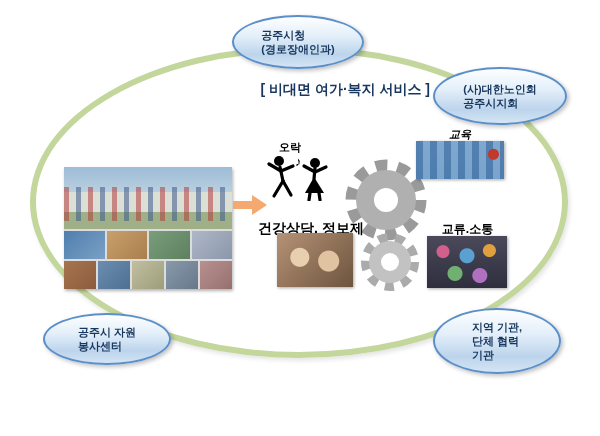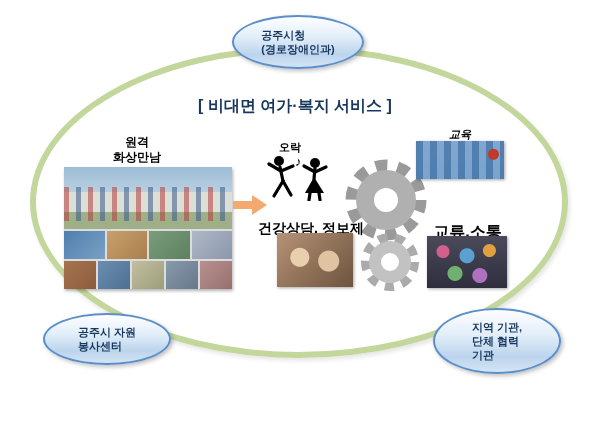--- a/index.html
+++ b/index.html
@@ -26,32 +26,32 @@
   .n-senior    { left:433px; top:67px;  width:134px; height:58px; }
   .n-volunteer { left:43px;  top:313px; width:128px; height:52px; }
   .n-partner   { left:433px; top:308px; width:128px; height:66px; }
   .center-node {
     left:253px; top:329px; width:94px; height:94px; border:none;
     background:radial-gradient(circle at 35% 28%, var(--center-node-top,#5db6e2), var(--center-node-bottom,#0f6db6) 72%);
     color:#fff; font-size:11px; line-height:1.35;
     box-shadow:2px 3px 5px rgba(0,0,0,0.35);
   }
   .title {
-    position:absolute; left:160px; top:96px; width:270px; text-align:center;
-    font-size:16px; font-weight:bold; color:var(--node-text,#17375e);
+    position:absolute; left:160px; top:81px; width:270px; text-align:right;
+    font-size:14px; font-weight:bold; color:var(--node-text,#17375e);
   }
   .lbl {
     position:absolute; font-weight:bold; color:#000; text-align:center;
     white-space:pre-line; line-height:1.25;
   }
   .lbl-remote { left:92px;  top:135px; width:90px;  font-size:12px;   }
   .lbl-ent    { left:268px; top:141px; width:44px;  font-size:11px;   }
   .lbl-edu    { left:416px; top:128px; width:88px;  font-size:11px;font-style:italic;   }
   .lbl-health { left:252px; top:220px; width:118px; font-size:14px;   }
-  .lbl-exch   { left:420px; top:222px; width:95px;  font-size:16px; }
+  .lbl-exch   { left:420px; top:222px; width:95px;  font-size:12px; }
 
   .collage {
     position:absolute; left:64px; top:167px; width:168px; height:122px;
     background:#dcdcdc; display:flex; flex-direction:column; gap:2px;
     box-shadow:1px 2px 3px rgba(0,0,0,0.3);
   }
   .main-photo {
     height:62px;
     background-image:
       repeating-linear-gradient(90deg, rgba(180,60,60,.55) 0 5px, rgba(230,230,230,0) 5px 12px, rgba(60,90,140,.55) 12px 17px, rgba(0,0,0,0) 17px 24px),
@@ -104,22 +104,20 @@
 </style>
 </head>
 <body>
 
 <div class="canvas">
 
   <div class="ring"></div>
 
   <div class="title">[ 비대면 여가·복지 서비스 ]</div>
 
-  <div class="lbl lbl-remote">원격
-화상만남</div>
   <div class="collage">
     <div class="main-photo"></div>
     <div class="thumb-row r1">
       <div class="thumb"></div>
       <div class="thumb"></div>
       <div class="thumb"></div>
       <div class="thumb"></div>
     </div>
     <div class="thumb-row r2">
       <div class="thumb"></div>
@@ -173,19 +171,21 @@
   <div class="photo edu-photo"></div>
 
   <div class="lbl lbl-health">건강상담, 정보제공</div>
   <div class="photo health-photo"></div>
 
   <div class="lbl lbl-exch">교류.소통</div>
   <div class="photo exch-photo"></div>
 
   <div class="node n-city">공주시청
 (경로장애인과)</div>
+  <div class="node n-senior">(사)대한노인회
+공주시지회</div>
   <div class="node n-partner">지역 기관,
 단체 협력
 기관</div>
   <div class="node n-volunteer">공주시 자원
 봉사센터</div>
 
 </div>
 
 </body></html>

